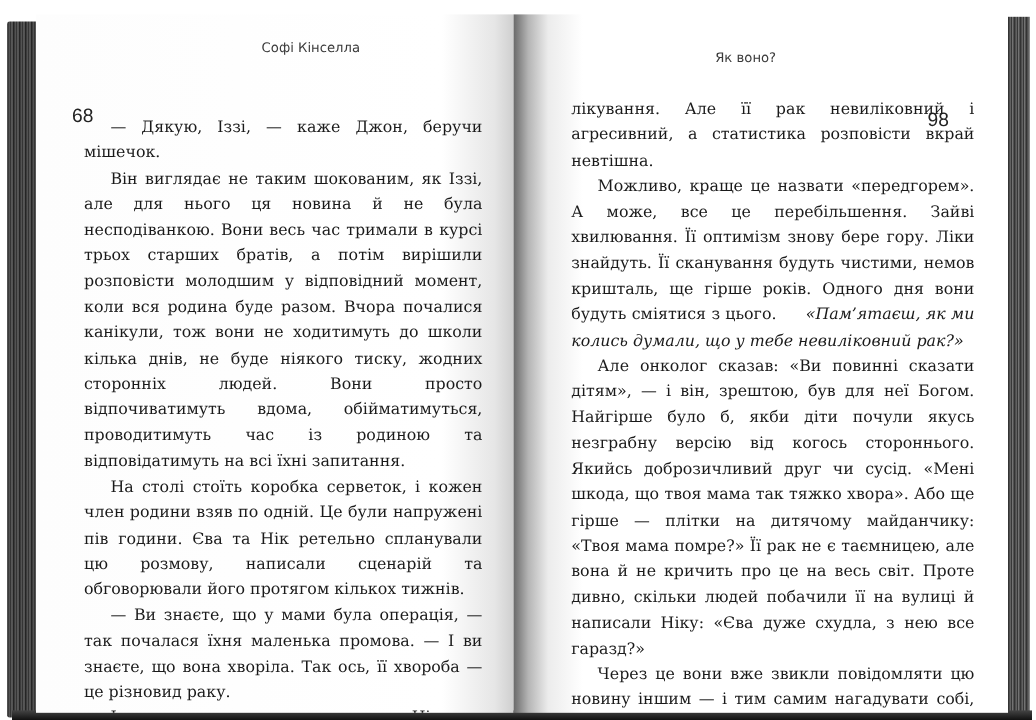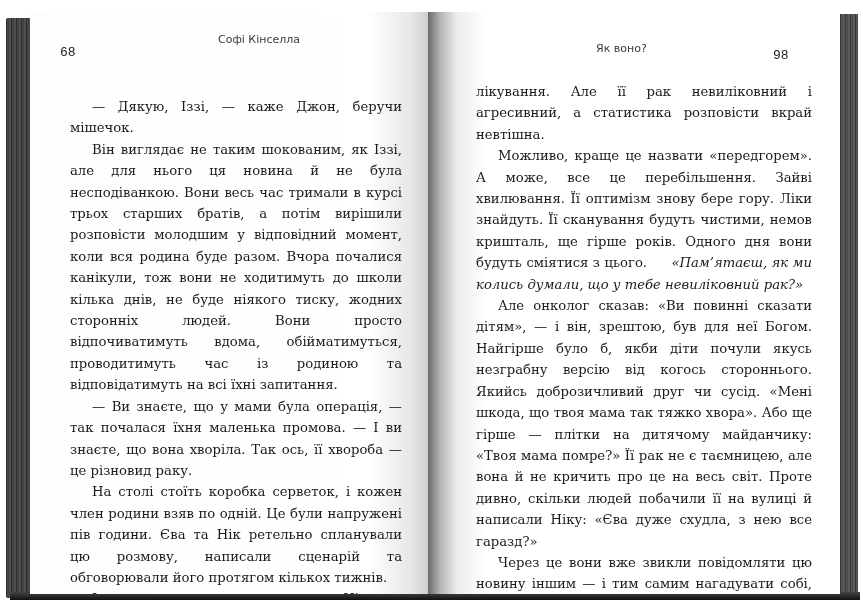--- a/index.html
+++ b/index.html
@@ -37,21 +37,21 @@
   }
   .page.right {
     left: 428px; width: 412px;
     background: linear-gradient(90deg, #6a6a6a 0%, #b5b5b5 3%, #ececec 7%, #ffffff 14%, #ffffff 100%);
   }
 
   .run-head {
     position: absolute; font-family: "DejaVu Sans", sans-serif; font-size: 11px; color: #3a3a3a;
   }
   .page-num {
-    position: absolute; font-family: Liberation Mono, monospace; font-size: 13px; color: #222;
+    position: absolute; font-family: Liberation Sans, sans-serif; font-size: 16px; color: #222; margin-top: 44px;
   }
 
   .text {
     position: absolute; font-size: 13.2px; line-height: 21.4px; color: #1a1a1a;
     text-align: justify;
   }
   .text p { margin: 0; text-indent: 22px; }
   .text p.noindent { text-indent: 0; }
   .text em { font-style: italic; margin-left: 20px; }
 
@@ -65,22 +65,22 @@
   <div class="edge-left"></div>
   <div class="edge-right"></div>
   <div class="bottom-shadow"></div>
 
   <div class="page left">
     <div class="page-num" style="left:30px; top:33px;">68</div>
     <div class="run-head" style="left:188px; top:21px;">Софі Кінселла</div>
     <div class="text">
       <p>— Дякую, Іззі, — каже Джон, беручи мішечок.</p>
       <p>Він виглядає не таким шокованим, як Іззі, але для нього ця новина й не була несподіванкою. Вони весь час тримали в курсі трьох старших братів, а потім вирішили розповісти молодшим у відповідний момент, коли вся родина буде разом. Вчора почалися канікули, тож вони не ходитимуть до школи кілька днів, не буде ніякого тиску, жодних сторонніх людей. Вони просто відпочиватимуть вдома, обійматимуться, проводитимуть час із родиною та відповідатимуть на всі їхні запитання.</p>
+      <p>На столі стоїть коробка серветок, і кожен член родини взяв по одній. Це були напружені пів години. Єва та Нік ретельно спланували цю розмову, написали сценарій та обговорювали його протягом кількох тижнів.</p>
       <p>— Ви знаєте, що у мами була операція, — так почалася їхня маленька промова. — І ви знаєте, що вона хворіла. Так ось, її хвороба — це різновид раку.</p>
-      <p>На столі стоїть коробка серветок, і кожен член родини взяв по одній. Це були напружені пів години. Єва та Нік ретельно спланували цю розмову, написали сценарій та обговорювали його протягом кількох тижнів.</p>
       <p>І так промова тривала, поки в Ніка не заблищали очі, Іззі не розплакалася, а Джон навіть потягнувся за серветкою.</p>
 
     </div>
   </div>
 
   <div class="page right">
     <div class="run-head" style="left:168px; top:30px;">Як воно?</div>
     <div class="page-num" style="left:345px; top:36px;">98</div>
     <div class="text">
       <p class="noindent">лікування. Але її рак невиліковний і агресивний, а статистика розповісти вкрай невтішна.</p>

